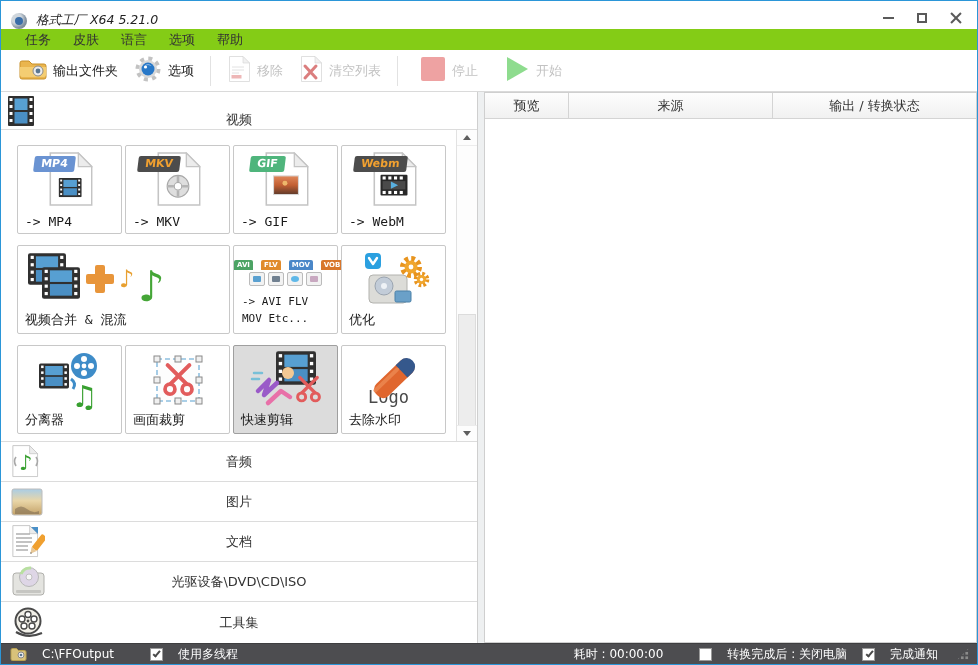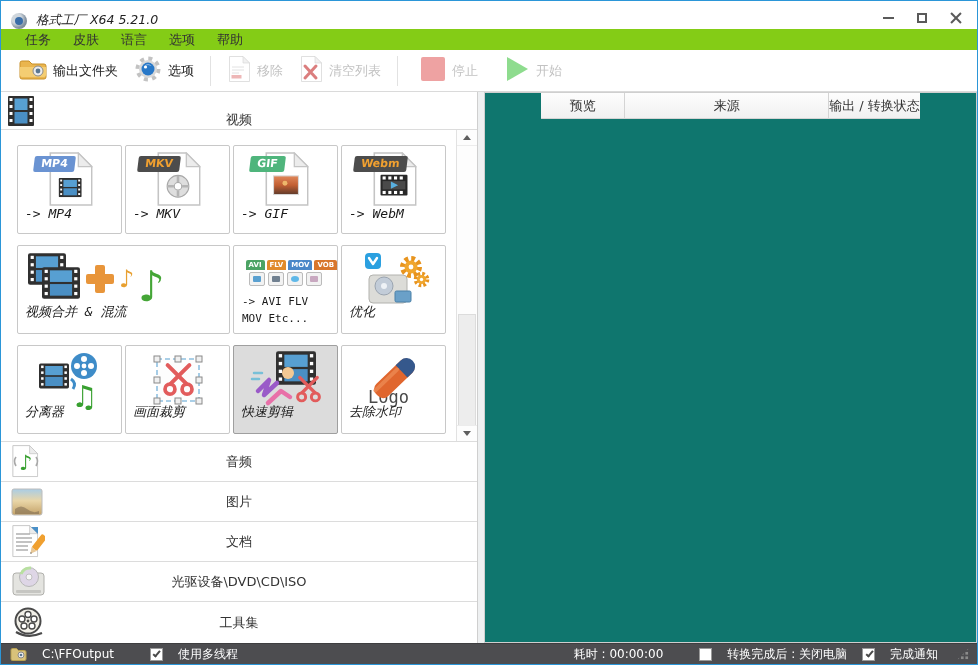--- a/index.html
+++ b/index.html
@@ -37,27 +37,27 @@
   .sec-row.last { flex:1 1 auto; }
   .sec-ico { position:absolute; left:7px; top:50%; transform:translateY(-50%); display:flex; }
   .sec-label { flex:1; text-align:center; font-size:13px; color:#333; }
 
   .tiles-area { height:311px; position:relative; padding:15px 24px 0 16px; flex:0 0 auto; }
   .tile-row { display:flex; gap:3px; margin-bottom:11px; }
   .tile { width:105px; height:89px; background:#fff; border:1px solid #c8c8c8; border-radius:2px; position:relative; }
   .tile.wide { width:213px; }
   .tile.selected { background:#dcdcdc; border-color:#9f9f9f; }
   .ticon { position:absolute; top:5px; left:0; right:0; display:flex; justify-content:center; }
-  .tlabel { position:absolute; left:7px; bottom:12px; font-family:"DejaVu Sans Mono",monospace; font-size:13px; color:#1a1a1a; white-space:nowrap;font-style:italic; }
+  .tlabel { position:absolute; left:7px; bottom:4px; font-family:"DejaVu Sans Mono",monospace; font-size:13px; color:#1a1a1a; white-space:nowrap; }
   .tlabel2 { position:absolute; left:8px; bottom:6px; font-family:"DejaVu Sans Mono",monospace; font-size:11px; color:#1a1a1a; line-height:1.55; }
   .fbadge { position:absolute; top:10px; font-weight:bold; font-size:11px; color:#fff; padding:1px 7px 2px; border-radius:2px; transform:skewX(-7deg); }
   .fbadge.b-blue { background:#6a93d2; left:16px; }
   .fbadge.b-dark { background:#4c4c4c; color:#f0a030; left:12px; }
   .fbadge.b-green { background:#4fb57c; left:16px; }
-  .avi-badges { position:absolute; top:14px; left:0; right:0; display:flex; justify-content:flex-end; gap:2px; }
+  .avi-badges { position:absolute; top:14px; left:0; right:0; display:flex; justify-content:flex-start; gap:8px; }
   .avi-b { font-size:7px; font-weight:bold; color:#fff; padding:1px 3px; border-radius:2px 2px 0 0; }
   .avi-b:nth-child(1){background:#4ca364;} .avi-b:nth-child(2){background:#e08b2c;}
   .avi-b:nth-child(3){background:#4a87c8;} .avi-b:nth-child(4){background:#d8762c;}
   .avi-apps { position:absolute; top:26px; left:0; right:0; display:flex; justify-content:center; gap:3px; }
   .avi-a { width:16px; height:14px; border:1px solid #bbb; border-radius:2px; background:#f2f2f2; position:relative; }
   .avi-a:after { content:""; position:absolute; inset:3px; border-radius:1px; }
   .avi-a:nth-child(1):after{background:#5aa0d0;} .avi-a:nth-child(2):after{background:#708090;}
   .avi-a:nth-child(3):after{background:#60b8e8; border-radius:50%;} .avi-a:nth-child(4):after{background:#c8a8c0;}
   .logo-text { position:absolute; left:26px; bottom:26px; font-family:"DejaVu Sans Mono",monospace; font-size:17px; color:#4a4a4a; }
   .eraser-svg { position:absolute; top:2px; left:0; right:0; display:flex; justify-content:center; }
@@ -65,21 +65,21 @@
   
   .sbar { position:absolute; top:0; right:0; bottom:0; width:21px; background:#fdfdfd; border-left:1px solid #e2e2e2; }
   .sb-btn { position:absolute; left:0; right:0; height:16px; display:flex; align-items:center; justify-content:center; background:#fdfdfd; }
   .sb-up { top:0; border-bottom:1px solid #ececec; }
   .sb-dn { bottom:0; border-top:1px solid #ececec; }
   .tri-up { width:0; height:0; border-left:4px solid transparent; border-right:4px solid transparent; border-bottom:5px solid #5f5f5f; }
   .tri-dn { width:0; height:0; border-left:4px solid transparent; border-right:4px solid transparent; border-top:5px solid #5f5f5f; }
   .sb-thumb { position:absolute; left:1px; right:1px; top:184px; height:112px; background:#ededed; border:1px solid #dcdcdc; }
 
   
-  .right-panel { flex:1; margin-left:6px; background:#0f766e; border:1px solid #cfcfcf; display:flex; flex-direction:column; min-width:0;align-items:center; }
+  .right-panel { flex:1; margin-left:6px; background:#fde047; border:1px solid #cfcfcf; display:flex; flex-direction:column; min-width:0; }
   .rp-header { height:26px; display:flex; background:linear-gradient(#fdfdfd,#f1f1f1); border-bottom:1px solid #d4d4d4; flex:0 0 auto; }
   .rp-col { display:flex; align-items:center; justify-content:center; font-size:13px; color:#333; border-right:1px solid #d4d4d4; }
   .rp-col.c1 { width:84px; } .rp-col.c2 { width:204px; } .rp-col.c3 { flex:1; border-right:none; }
   .rp-body { flex:1; background:#fff; }
 
   
   .statusbar { height:21px; background:#4d4d50; display:flex; align-items:center; padding:0 8px 0 9px; gap:15px; color:#fff; font-size:12px; flex:0 0 auto; border-top:1px solid #3e3e40; }
   .cb { width:13px; height:13px; background:#fff; border:1px solid #9a9a9a; display:inline-flex; align-items:center; justify-content:center; flex:0 0 auto; }
   .cb .check { width:4px; height:8px; border-right:2px solid #4a4a4a; border-bottom:2px solid #4a4a4a; transform:rotate(40deg) translateY(-1px); }
   .sb-spacer { margin-left:auto; }

